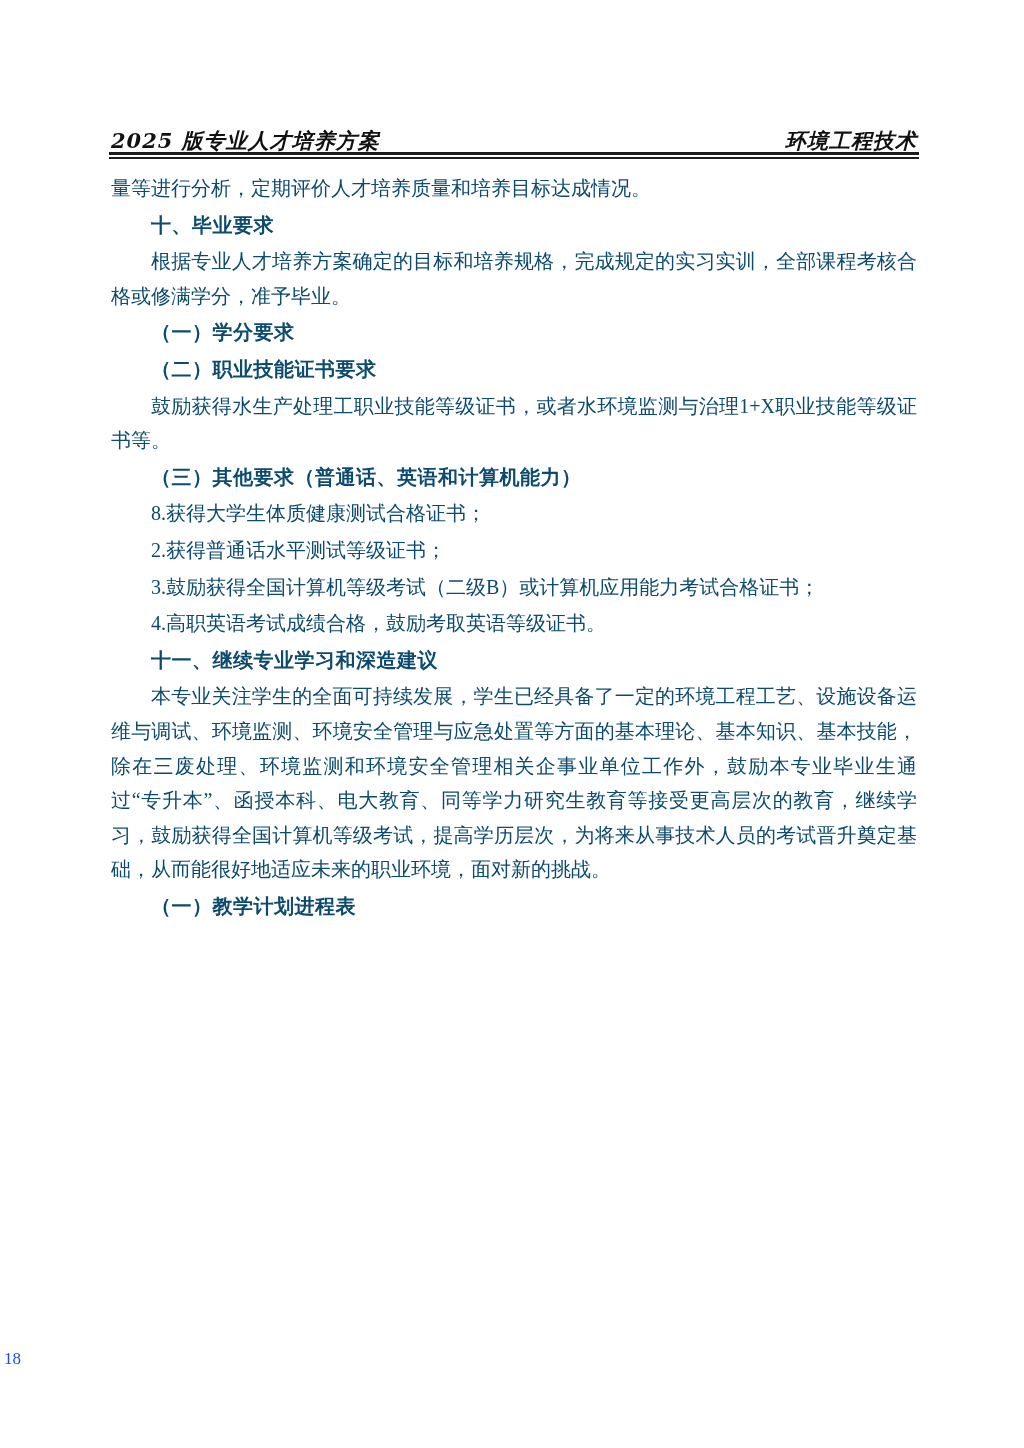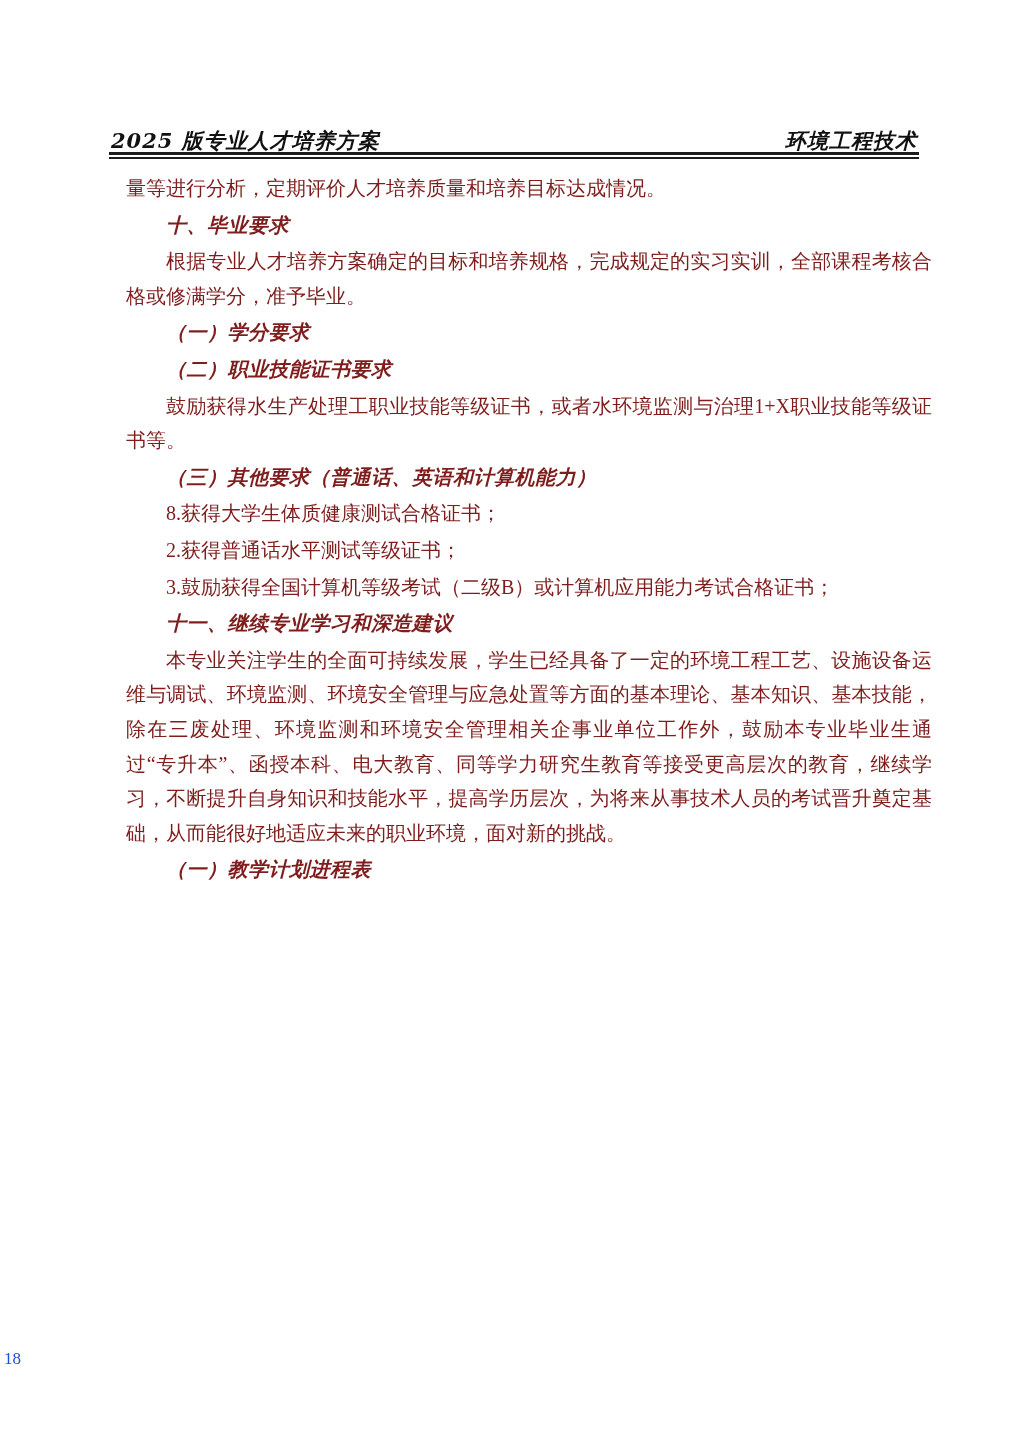--- a/index.html
+++ b/index.html
@@ -38,42 +38,41 @@
     left: 107px;
     width: 810px;
     top: 150px;
     height: 4px;
     border-top: 3px solid #1c1c1c;
     border-bottom: 2px solid #1c1c1c;
   }
   
   .content {
     position: absolute;
-    left: 122px;
+    left: 107px;
     width: 810px;
     top: 167px;
     font-size: 20px;
     line-height: 34.6px;
-    color: #7f1d1d;
+    color: #0c4a6e;
   }
   .content p {
     margin: 0;
     text-align: justify;
     text-justify: inter-ideograph;
   }
   .content p.indent {
     text-indent: 2em;
   }
   .content p.heading {
     font-family: "Liberation Sans", sans-serif;
     font-weight: 700;
     text-indent: 2em;
     text-align: left;
     letter-spacing: 0.5px;
-    font-style: italic;
   }
   
   .page-footer {
     position: absolute;
     left: 0;
     width: 1024px;
     top: 1346px;
     font-size: 17px;
     color: #1d4ed8;
   }
@@ -93,22 +92,23 @@
     <p class="body">量等进行分析，定期评价人才培养质量和培养目标达成情况。</p>
     <p class="heading">十、毕业要求</p>
     <p class="body indent">根据专业人才培养方案确定的目标和培养规格，完成规定的实习实训，全部课程考核合格或修满学分，准予毕业。</p>
     <p class="heading">（一）学分要求</p>
     <p class="heading">（二）职业技能证书要求</p>
     <p class="body indent">鼓励获得水生产处理工职业技能等级证书，或者水环境监测与治理1+X职业技能等级证书等。</p>
     <p class="heading">（三）其他要求（普通话、英语和计算机能力）</p>
     <p class="body indent">8.获得大学生体质健康测试合格证书；</p>
     <p class="body indent">2.获得普通话水平测试等级证书；</p>
     <p class="body indent">3.鼓励获得全国计算机等级考试（二级B）或计算机应用能力考试合格证书；</p>
+    <p class="body indent">4.高职英语考试成绩合格，鼓励考取英语等级证书。</p>
     <p class="heading">十一、继续专业学习和深造建议</p>
-    <p class="body indent">本专业关注学生的全面可持续发展，学生已经具备了一定的环境工程工艺、设施设备运维与调试、环境监测、环境安全管理与应急处置等方面的基本理论、基本知识、基本技能，除在三废处理、环境监测和环境安全管理相关企事业单位工作外，鼓励本专业毕业生通过“专升本”、函授本科、电大教育、同等学力研究生教育等接受更高层次的教育，继续学习，不断提升自身知识和技能水平，提高学历层次，为将来从事技术人员的考试晋升奠定基础，从而能很好地适应未来的职业环境，面对新的挑战。</p>
+    <p class="body indent">本专业关注学生的全面可持续发展，学生已经具备了一定的环境工程工艺、设施设备运维与调试、环境监测、环境安全管理与应急处置等方面的基本理论、基本知识、基本技能，除在三废处理、环境监测和环境安全管理相关企事业单位工作外，鼓励本专业毕业生通过“专升本”、函授本科、电大教育、同等学力研究生教育等接受更高层次的教育，继续学习，鼓励获得全国计算机等级考试，提高学历层次，为将来从事技术人员的考试晋升奠定基础，从而能很好地适应未来的职业环境，面对新的挑战。</p>
     <p class="heading">（一）教学计划进程表</p>
   </div>
 
   <div class="page-footer">
     <span>18</span>
   </div>
 
 </div>
 
 </body></html>

